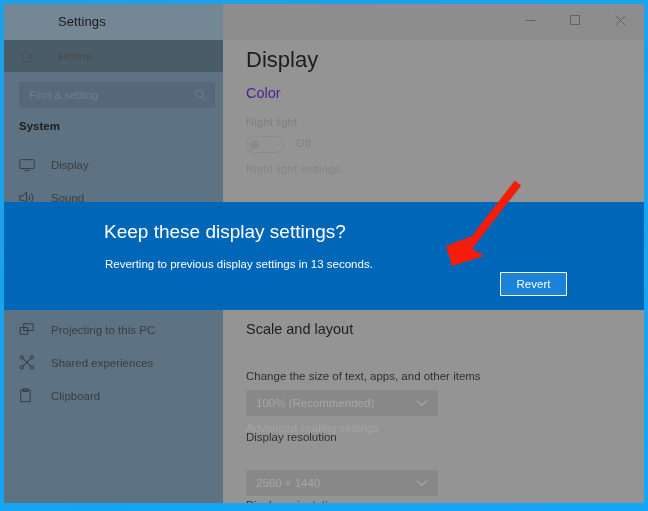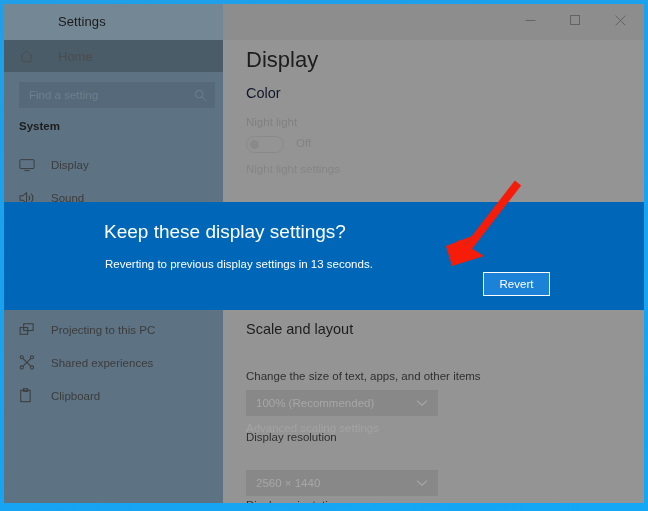--- a/index.html
+++ b/index.html
@@ -187,21 +187,21 @@
     top: 7px;
     font-size: 22px;
     color: #1d1d1d;
     font-weight: normal;
   }
   #color-heading {
     position: absolute;
     left: 23px;
     top: 45px;
     font-size: 14.5px;
-    color: #0f172a;
+    color: #4c1d95;
   }
   #night-light-label {
     position: absolute;
     left: 23px;
     top: 76px;
     font-size: 11.5px;
     color: #808080;
   }
   #night-light-toggle {
     position: absolute;
@@ -326,21 +326,21 @@
     color: #ffffff;
     white-space: nowrap;
     cursor: pointer;
   }
   #btn-keep {
     left: 385px;
     width: 80px;
     background: transparent;
   }
   #btn-revert {
-    left: 479px;
+    left: 496px;
     width: 67px;
     background: #1b82d8;
   }
 
   
   #arrow-overlay {
     position: absolute;
     left: 0; top: 0;
     width: 648px; height: 511px;
     pointer-events: none;

